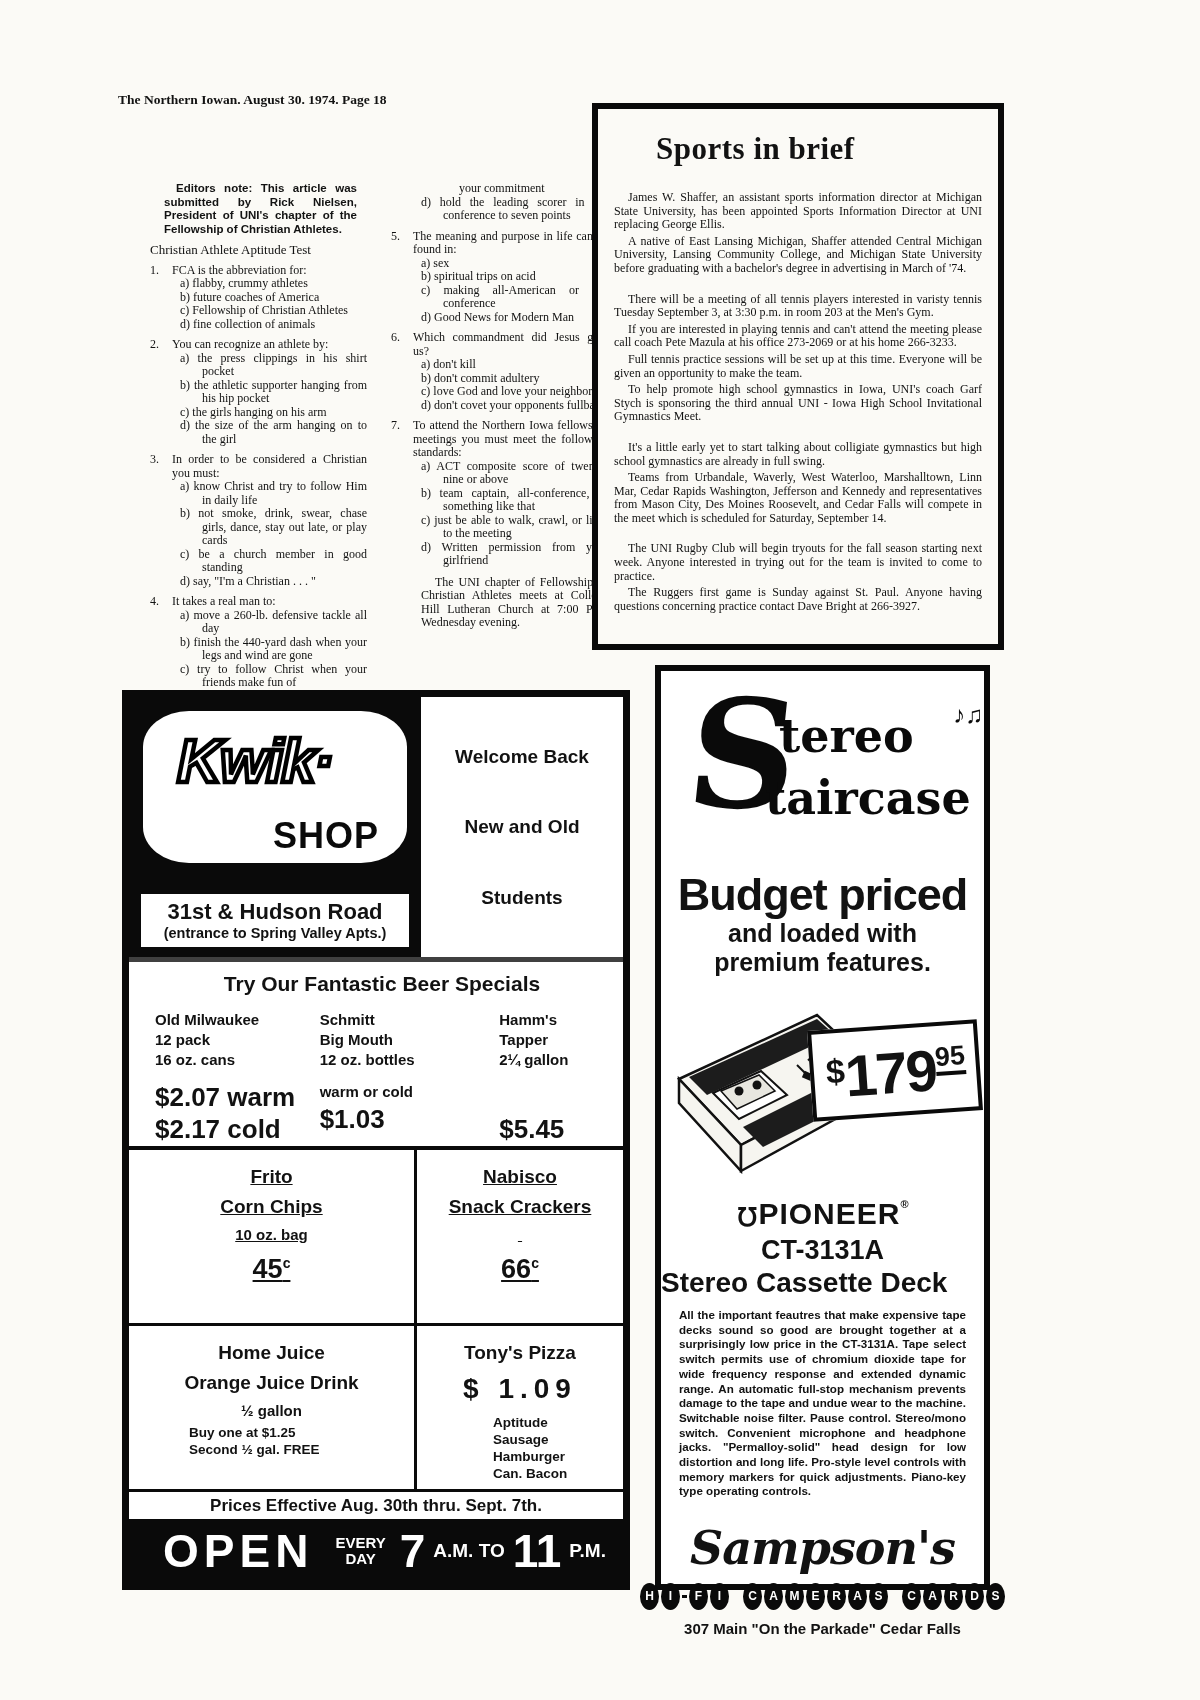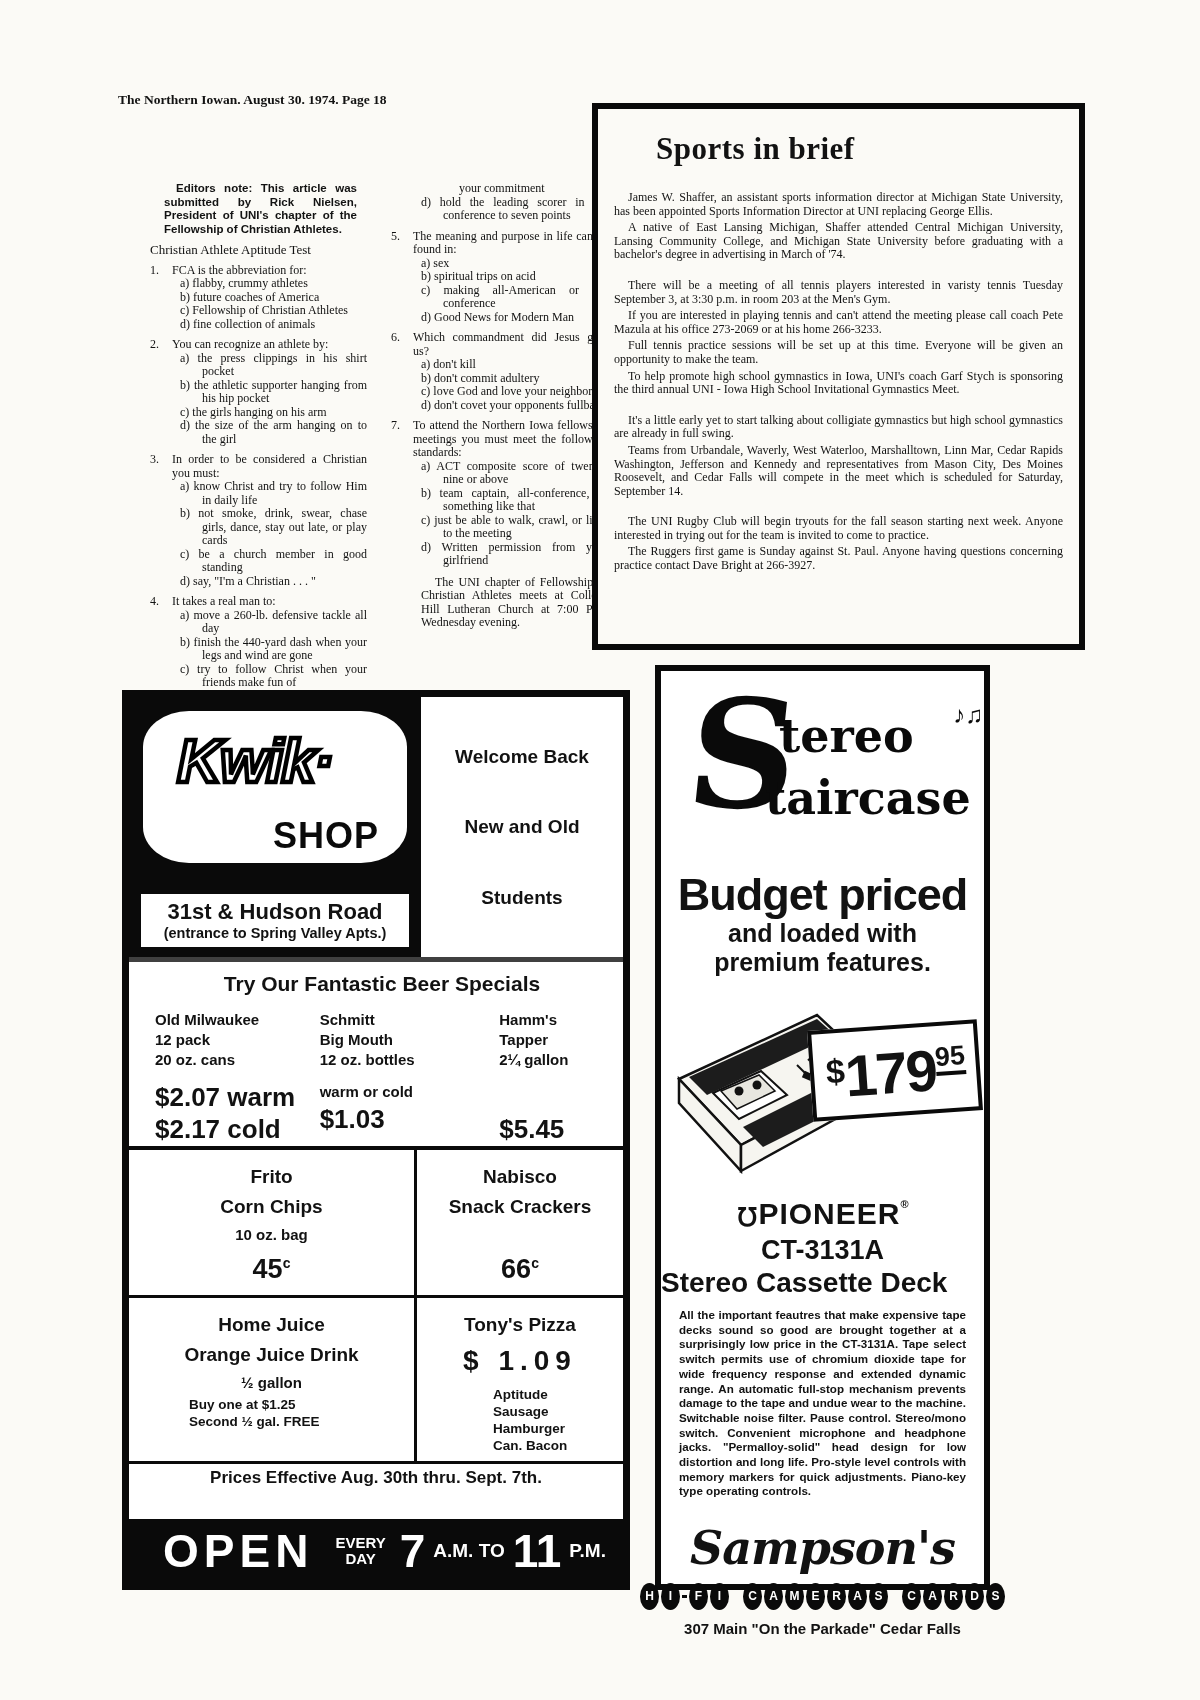--- a/index.html
+++ b/index.html
@@ -21,21 +21,21 @@
     line-height:13.5px; text-align:justify; padding:0 10px 0 14px; text-indent:12px; margin-bottom:7px; }
   .fca-plain { font-size:13px; margin-bottom:6px; }
   .fca-q { display:flex; margin-top:7px; }
   .qnum { width:14px; flex:none; margin-right:8px; }
   .qtext { flex:1; text-align:justify; }
   .fca-opt { margin-left:30px; padding-left:22px; text-indent:-22px; text-align:justify; }
   .fca-cont { margin-left:68px; }
   .fca-close { margin-left:30px; margin-top:8px; text-align:justify; text-indent:14px; }
 
   
-  .sports-box { position:absolute; left:592px; top:103px; width:493px; height:547px;
+  .sports-box { position:absolute; left:592px; top:103px; width:412px; height:547px;
     border:6px solid #0a0a0a; padding:16px 16px 0 16px; background:#fbfaf6; }
   .sports-title { font-weight:bold; font-size:31px; margin:6px 0 24px 42px; letter-spacing:0.5px; }
   .sports-p { font-size:12px; line-height:13.6px; text-align:justify; text-indent:14px; margin:3px 0; }
   .sports-p.gap { margin-top:17px; }
 
   
   .kwik-ad { position:absolute; left:122px; top:690px; width:508px; height:900px;
     border:7px solid #0a0a0a; background:#fff; font-family:"Liberation Sans", sans-serif; }
   .kwik-header { display:flex; height:265px; border-bottom:5px solid #404040; }
   .kwik-logo-panel { width:292px; background:#0a0a0a; position:relative; padding:14px; }
@@ -62,21 +62,21 @@
   .beer-col.c3 { width:110px; }
   .beer-line { font-weight:bold; font-size:15px; line-height:20px; }
   .beer-price-big { font-weight:bold; font-size:26px; line-height:30px; margin-top:2px; }
   .beer-price-small { font-weight:bold; font-size:15px; line-height:20px; margin-top:12px; }
   .beer-col.c1 .beer-spacer { height:10px; }
   .beer-col.c3 .beer-spacer { height:42px; }
   .kwik-grid-row { display:flex; border-bottom:3px solid #0a0a0a; }
   .kwik-cell { padding:12px 8px; text-align:center; }
   .kwik-cell.left { width:288px; border-right:3px solid #0a0a0a; }
   .kwik-cell.right { flex:1; }
-  .row-a { height:148px; }
+  .row-a { height:176px;text-decoration:underline; }
   .row-b { height:166px; }
   .cell-title { font-weight:bold; font-size:19px; line-height:30px; }
   .cell-sub { font-weight:bold; font-size:19px; line-height:30px; }
   .cell-detail { font-weight:bold; font-size:15px; line-height:26px; }
   .cell-price { font-weight:bold; font-size:27px; line-height:30px; }
   .cell-price sup { font-size:14px; vertical-align:super; }
   .cell-note { font-weight:bold; font-size:13.5px; line-height:17px; text-align:left; margin-left:52px; }
   .pizza-price { font-weight:bold; font-size:28px; letter-spacing:6px; line-height:34px; margin:4px 0 8px 0; }
   .pizza-items { text-align:left; margin-left:68px; font-weight:bold; font-size:13.5px; line-height:17px; }
   .kwik-effective { text-align:center; font-weight:bold; font-size:17px; margin-top:4px; }
@@ -233,21 +233,21 @@
         <div>Students</div>
       </div>
     </div>
 
     <div class="kwik-beer">
       <div class="beer-title">Try Our Fantastic Beer Specials</div>
       <div class="beer-cols">
         <div class="beer-col c1">
           <div class="beer-line">Old Milwaukee</div>
           <div class="beer-line">12 pack</div>
-          <div class="beer-line">20 oz. cans</div>
+          <div class="beer-line">16 oz. cans</div>
           <div class="beer-spacer"></div>
           <div class="beer-price-big">$2.07 warm</div>
           <div class="beer-price-big">$2.17 cold</div>
         </div>
         <div class="beer-col c2">
           <div class="beer-line">Schmitt</div>
           <div class="beer-line">Big Mouth</div>
           <div class="beer-line">12 oz. bottles</div>
           <div class="beer-price-small">warm or cold</div>
           <div class="beer-price-big">$1.03</div>

